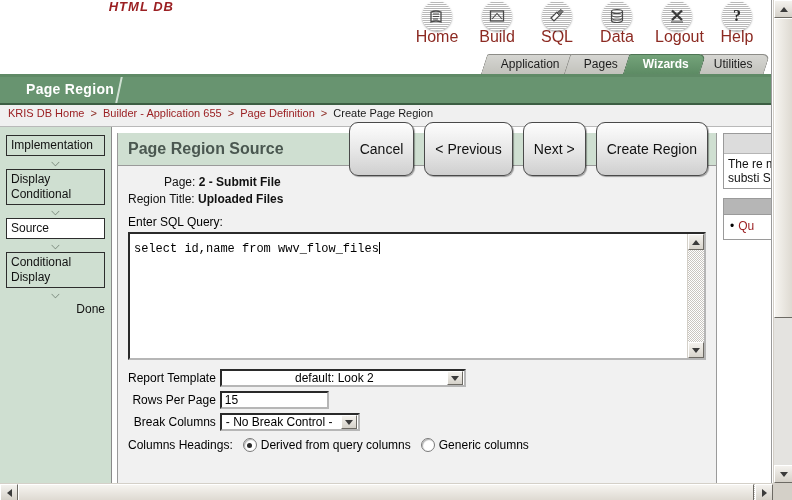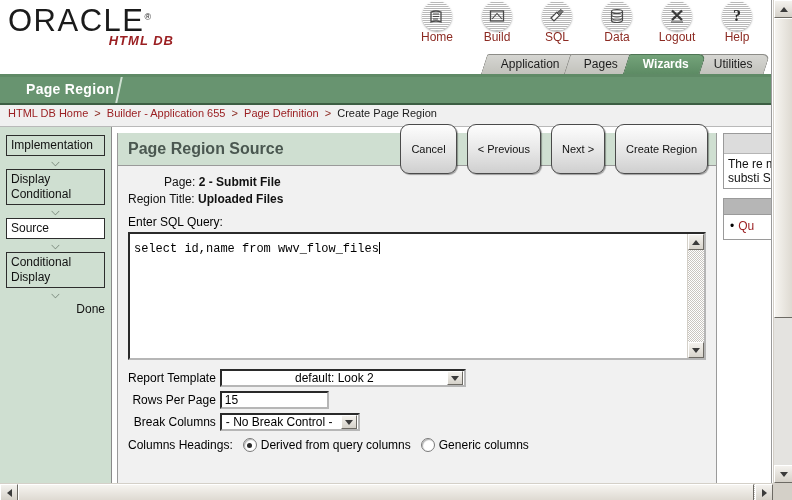--- a/index.html
+++ b/index.html
@@ -87,21 +87,21 @@
       );
     box-shadow: 0 1px 2px rgba(0,0,0,.35);
     position: relative;
     overflow: hidden;
     display: flex;
     align-items: center;
     justify-content: center;
   }
   .tool .glyph svg { display:block; }
   .tool .lbl {
-    font-size: 12px;
+    font-size: 16px;
     color: #8c2a22;
     margin-top: 0px;
     line-height: 12px;
     white-space: nowrap;
   }
   
   .tabstrip {
     position: relative;
     height: 24px;
     background: #ffffff;
@@ -237,21 +237,21 @@
   }
   .panelhead .ptitle {
     font-size: 16px;
     font-weight: bold;
     color: #4a5750;
     flex: 1;
     white-space: nowrap;
   }
   .btn {
     font-family: "Liberation Sans", sans-serif;
-    font-size: 11px;
+    font-size: 14px;
     color: #111;
     background: linear-gradient(to bottom, #fdfdfd 0%, #e6e6e6 55%, #cfcfcf 100%);
     border: 1px solid #4a4a4a;
     border-radius: 9px;
     padding: 18px 10px;
     margin-left: 10px;
     cursor: pointer;
     box-shadow: 1px 1px 1px rgba(0,0,0,.35);
     white-space: nowrap;
   }
@@ -516,21 +516,20 @@
 </style>
 </head>
 <body>
 
 <div id="app">
 
   <div id="viewport">
 
     <div class="masthead">
       <div class="oracle-logo">
-        <span class="oracle-word"><span>ORACLE</span><span class="oracle-reg">®</span></span>
         <span class="htmldb-word">HTML DB</span>
       </div>
 
       <div class="toolbar">
         <div class="tool">
           <div class="glyph">
             <svg width="18" height="18" viewBox="0 0 18 18">
                 <path d="M3 15 L3 5 Q8 3 13 5 L13 15 Q8 13 3 15 Z" fill="none" stroke="#4a4a4a" stroke-width="1.3"></path>
                 <path d="M5 7 h6 M5 9.5 h6 M5 12 h5" stroke="#4a4a4a" stroke-width="1"></path>
               </svg>
@@ -595,21 +594,21 @@
         <div class="tab"><span>Utilities</span></div>
       </div>
     </div>
 
     <div class="pagebar">
       <div class="title">Page Region</div>
       <div class="slant"></div>
     </div>
 
     <div class="crumbbar">
-      <span class="crumb">HTML DB Home</span>
+      <span class="crumb">KRIS DB Home</span>
       <span class="crumb-sep">&gt;</span>
       <span class="crumb">Builder - Application 655</span>
       <span class="crumb-sep">&gt;</span>
       <span class="crumb">Page Definition</span>
       <span class="crumb-sep">&gt;</span>
       <span class="crumb current">Create Page Region</span>
     </div>
 
     <div class="bodyarea">
 

